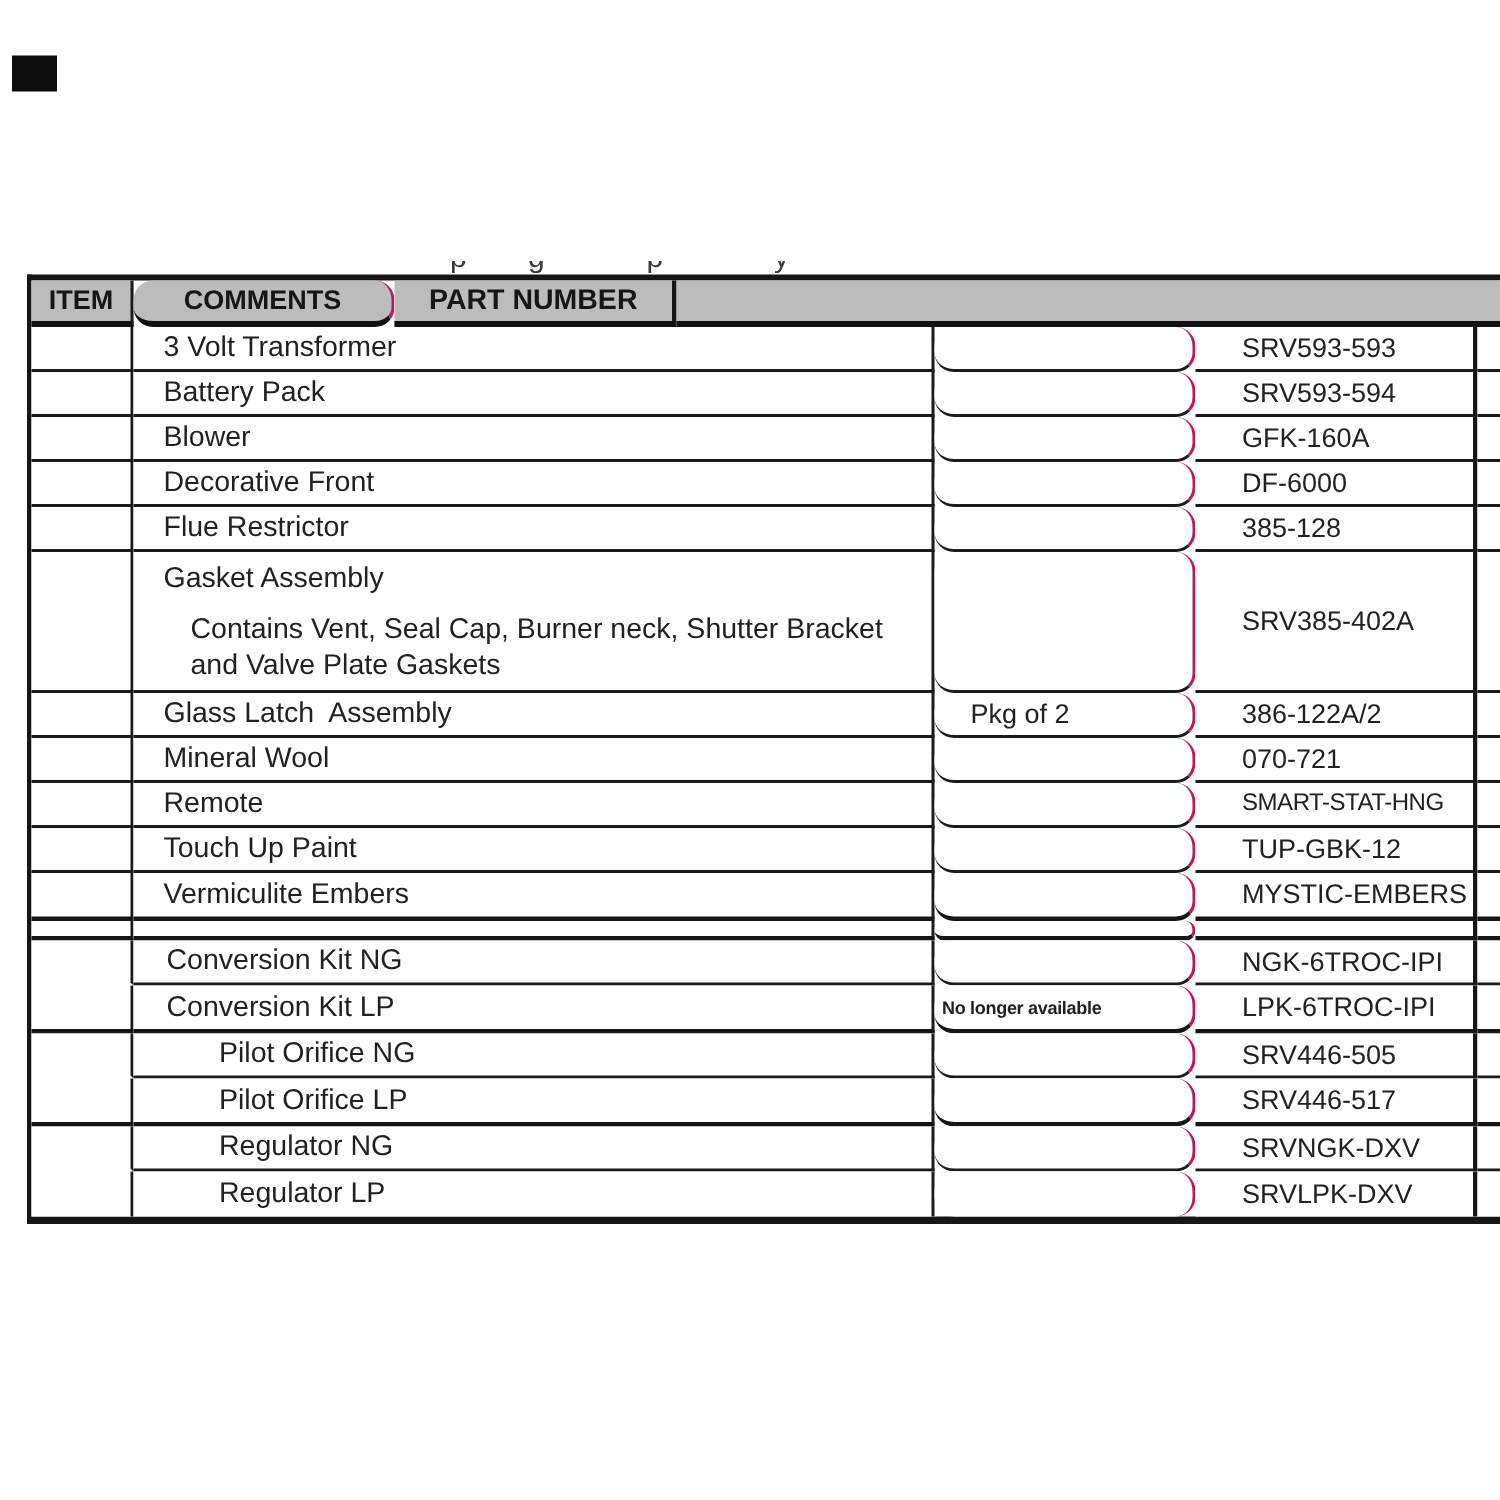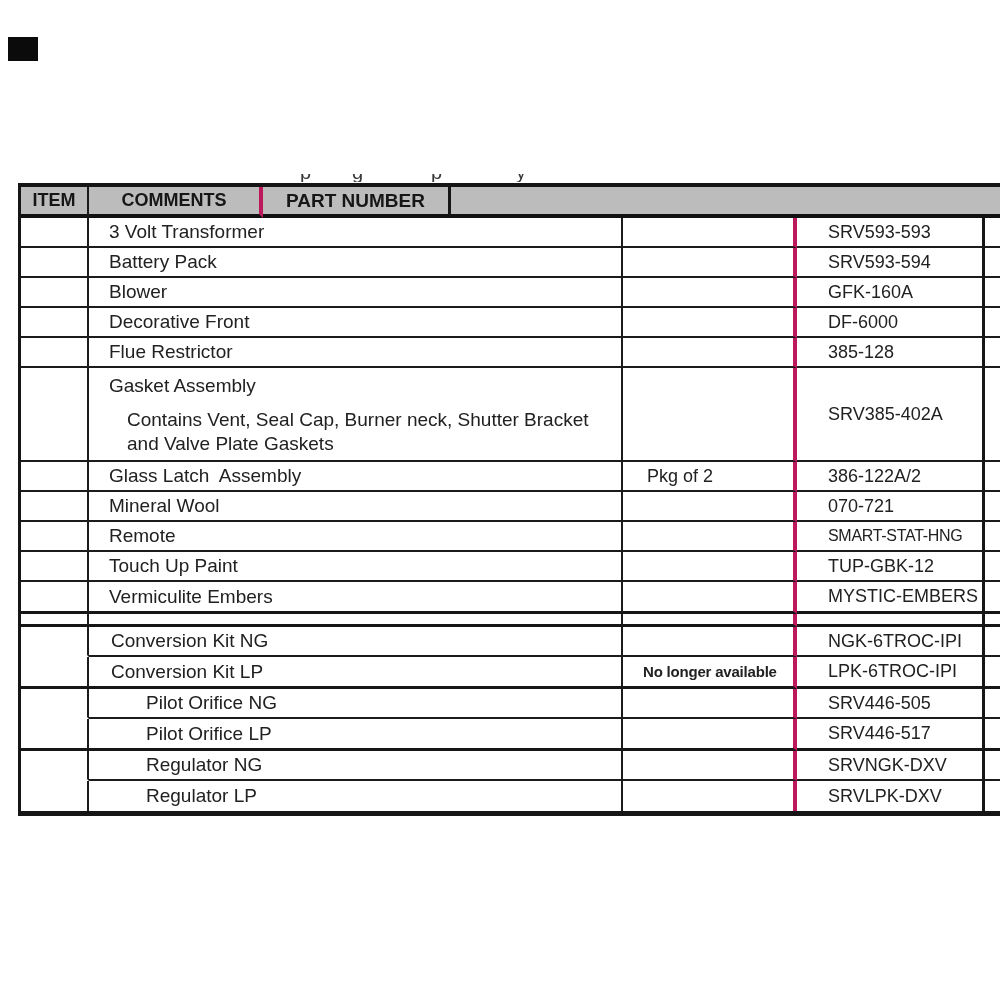--- a/index.html
+++ b/index.html
@@ -17,21 +17,21 @@
   
   #parts-table{position:absolute;left:18px;top:183px;width:982px;
      border-top:4px solid #161616;border-left:3px solid #161616;border-bottom:5px solid #161616;
      box-sizing:border-box;}
   .row{display:flex;height:30px;box-sizing:border-box;}
   .cell{box-sizing:border-box;display:flex;align-items:center;overflow:hidden;
         border-bottom:2px solid #1b1b1b;background:#fff;}
   .c-item{width:68px;border-right:2px solid #1b1b1b;justify-content:center;}
   .c-desc{width:534px;border-right:2px solid #1b1b1b;padding-left:20px;font-size:19px;}
   .c-desc .txt{white-space:pre-wrap;}
-  .c-comm{width:174px;border-right:4px solid #be185d;padding-left:24px;font-size:18px;}
+  .c-comm{width:174px;border-right:2px solid #be185d;padding-left:24px;font-size:18px;border-radius:13px;}
   .c-part{width:188px;border-right:3px solid #161616;padding-left:31px;font-size:18px;}
   .c-cut{flex:1;}
 
   
   .row.header{height:31px;}
   .header .cell{background:#bcbcbc;border-bottom:4px solid #111;font-weight:bold;
                 justify-content:center;padding-left:0;color:#161616;}
   .header .c-item{font-size:18px;}
   .header .c-desc{font-size:19px;}
   .header .c-comm{font-size:18px;}
@@ -44,21 +44,21 @@
   .row.band{height:13px;}
   .row.band .cell{border-bottom:3px solid #161616;}
   .row.thickline .cell{border-bottom-width:3px;border-bottom-color:#161616;}
   .row.thickline{height:32px;}
   .row.noitemsep .c-item{border-bottom-color:transparent;}
   .row.lastrow{height:30px;}
   .row.lastrow .cell{border-bottom:none;text-align:right;}
   .indent1 .c-desc{padding-left:22px;}
   .indent2 .c-desc{padding-left:57px;}
   .part-small .c-part{font-size:16px;letter-spacing:-0.3px;}
-  .comm-bold .c-comm{font-weight:bold;font-size:15px;padding-left:20px;letter-spacing:-0.2px;}
+  .comm-bold .c-comm{font-weight:bold;font-size:12px;padding-left:5px;letter-spacing:-0.2px;}
 </style>
 </head>
 <body>
 
 <div id="page">
 
   <div class="scan-box"></div>
 
   <div class="crop-line">
     <span class="crop-f1">p</span>

